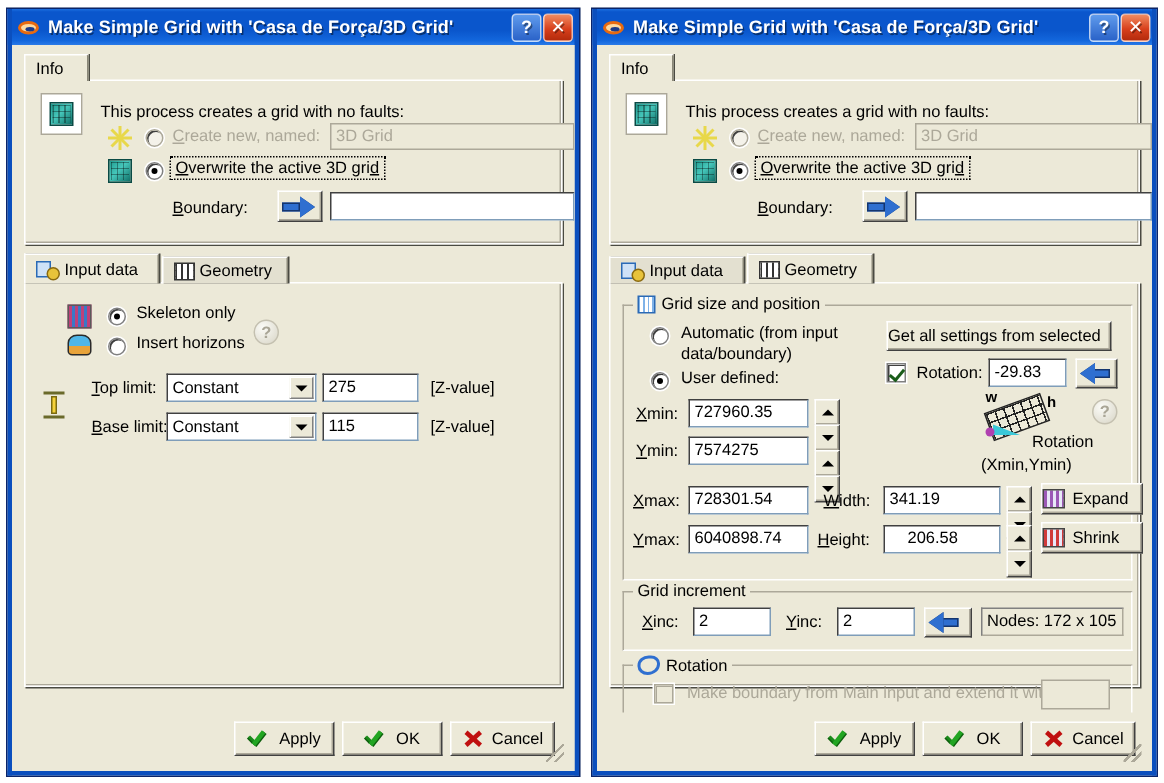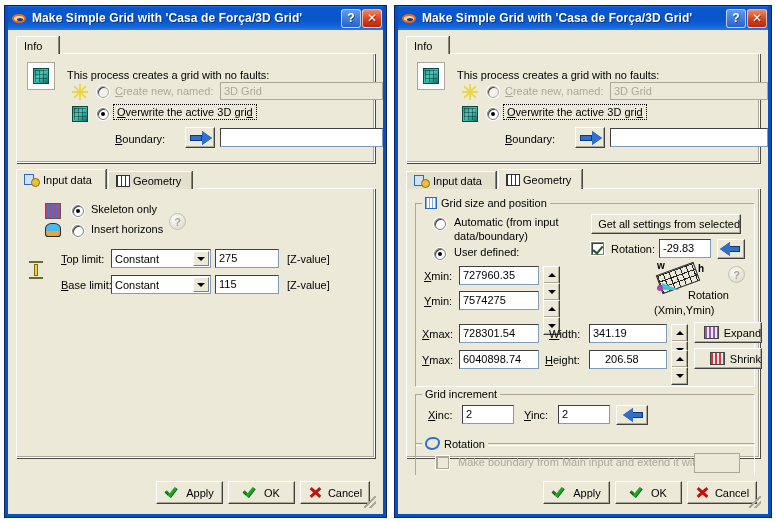--- a/index.html
+++ b/index.html
@@ -132,21 +132,21 @@
   }
   .tri-d{width:0;height:0;border-left:4px solid transparent;border-right:4px solid transparent;border-top:4px solid #000;}
   .tri-u{width:0;height:0;border-left:4px solid transparent;border-right:4px solid transparent;border-bottom:4px solid #000;}
 
   .btn{
     background:#ece9d8;
     border:1px solid #fff;
     border-right-color:#404040;border-bottom-color:#404040;
     box-shadow:inset -1px -1px 0 #aca899;
     box-sizing:border-box;
-    display:flex;align-items:center;justify-content:flex-end;gap:5px;
+    display:flex;align-items:center;justify-content:flex-start;gap:5px;
     font-size:11px;white-space:nowrap;color:#000;
     cursor:default;
   }
 
   .spin{
     width:17px;height:18px;box-sizing:border-box;
     background:#ece9d8;border:1px solid #fff;
     border-right-color:#404040;border-bottom-color:#404040;
     box-shadow:inset -1px -1px 0 #aca899;
     display:flex;align-items:center;justify-content:center;
@@ -584,34 +584,35 @@
             </div>
           <div class="spin" style="position:absolute;left:255px;top:163px;">
               <i class="tri-d"></i>
             </div>
           <div class="btn" style="position:absolute;left:278px;top:144px;width:68px;height:21px;">
             <span class="ico ico-shrink"></span>
             <span>Shrink</span>
           </div>
         </div>
 
-        <div class="group" style="left:8px;top:205px;width:340px;height:52px;">
+        <div class="group" style="left:8px;top:205px;width:340px;height:40px;">
           <div class="gcap">
             <span>Grid increment</span>
           </div>
           <div class="lbl" style="position:absolute;left:12px;top:14px;"><span class="u">X</span>inc:</div>
           <div class="txt" style="position:absolute;left:46px;top:10px;width:52px;height:19px;">2</div>
           <div class="lbl" style="position:absolute;left:108px;top:14px;"><span class="u">Y</span>inc:</div>
           <div class="txt" style="position:absolute;left:142px;top:10px;width:52px;height:19px;">2</div>
           <div class="btn" style="position:absolute;left:200px;top:10px;width:32px;height:20px;">
             <span class="bluearrow lft">
                 <i class="shaft"></i>
                 <i class="head"></i>
               </span>
           </div>
+          <div class="txt ro" style="position:absolute;left:238px;top:10px;width:95px;height:19px;">Nodes: 172 x 105</div>
         </div>
 
         <div class="group" style="left:8px;top:254px;width:340px;height:36px;">
           <div class="gcap">
             <span class="ico ico-bnd"></span>
             <span>Rotation</span>
           </div>
           <div class="chk dis" style="position:absolute;left:20px;top:12px;"></div>
           <div class="lbl dim" style="position:absolute;left:42px;top:12px;">Make boundary from Main input and extend it with:</div>
           <div class="txt dis" style="position:absolute;left:278px;top:9px;width:46px;height:20px;"></div>

